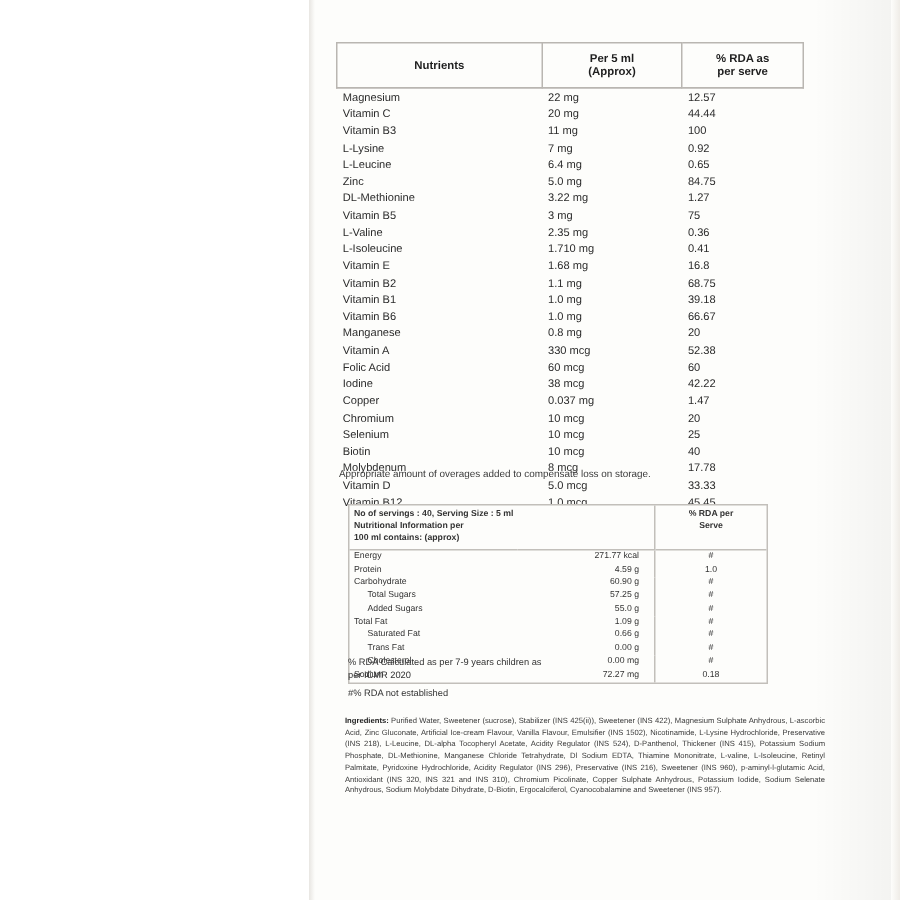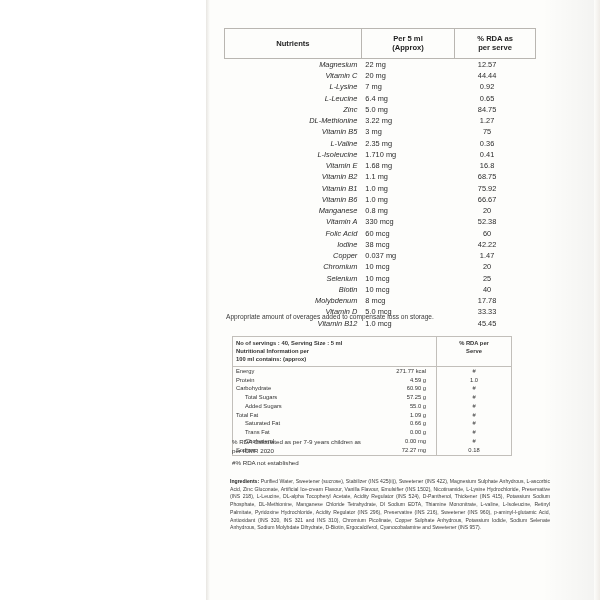--- a/index.html
+++ b/index.html
@@ -51,23 +51,23 @@
     padding:5px 3px;
     line-height:1.25;
     color:#1f1f1f;
   }
   .nut-table tbody td{
     padding:0.9px 4px;
     line-height:1.28;
     border:none;
     white-space:nowrap;
   }
-  .nut-table tbody td.name{text-align:right;width:44%;font-style:italic;}
+  .nut-table tbody td.name{text-align:left;width:44%;}
   .nut-table tbody td.val{text-align:left;width:30%;padding-right:14px;}
-  .nut-table tbody td.rda{text-align:center;width:26%;padding-right:20px;}
+  .nut-table tbody td.rda{text-align:left;width:26%;padding-right:20px;}
   .note-overage{
     position:absolute;left:20px;top:312px;width:318px;
     font-size:6.6px;line-height:1.45;color:#3a3a3a;
   }
 
   
   .sec-wrap{
     position:absolute;left:26px;top:336px;width:280px;
     border:1px solid #c2bfba;
     box-sizing:border-box;
@@ -146,20 +146,25 @@
             <td class="name">Magnesium</td>
             <td class="val">22 mg</td>
             <td class="rda">12.57</td>
           </tr>
           <tr>
             <td class="name">Vitamin C</td>
             <td class="val">20 mg</td>
             <td class="rda">44.44</td>
           </tr>
           <tr>
+            <td class="name">Vitamin B3</td>
+            <td class="val">11 mg</td>
+            <td class="rda">100</td>
+          </tr>
+          <tr>
             <td class="name">L-Lysine</td>
             <td class="val">7 mg</td>
             <td class="rda">0.92</td>
           </tr>
           <tr>
             <td class="name">L-Leucine</td>
             <td class="val">6.4 mg</td>
             <td class="rda">0.65</td>
           </tr>
           <tr>
@@ -193,21 +198,21 @@
             <td class="rda">16.8</td>
           </tr>
           <tr>
             <td class="name">Vitamin B2</td>
             <td class="val">1.1 mg</td>
             <td class="rda">68.75</td>
           </tr>
           <tr>
             <td class="name">Vitamin B1</td>
             <td class="val">1.0 mg</td>
-            <td class="rda">75.92</td>
+            <td class="rda">39.18</td>
           </tr>
           <tr>
             <td class="name">Vitamin B6</td>
             <td class="val">1.0 mg</td>
             <td class="rda">66.67</td>
           </tr>
           <tr>
             <td class="name">Manganese</td>
             <td class="val">0.8 mg</td>
             <td class="rda">20</td>

